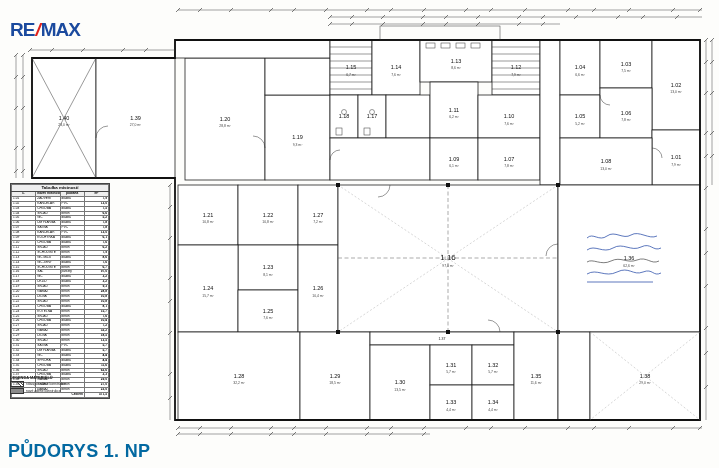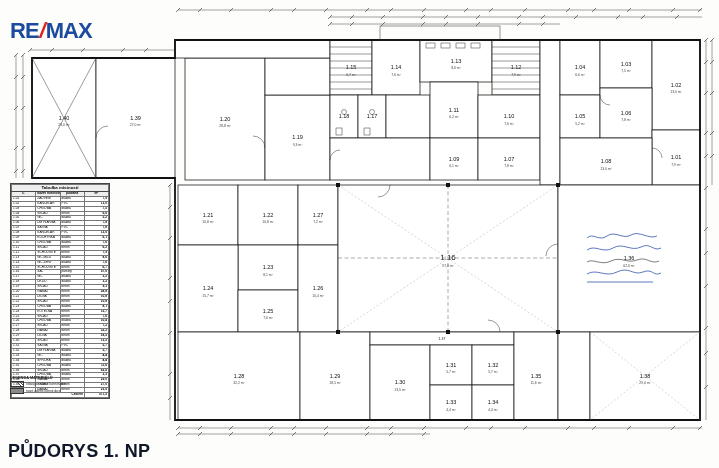--- a/index.html
+++ b/index.html
@@ -1,27 +1,27 @@
 <!DOCTYPE html>
 <html><head>
 <meta charset="utf-8">
 <style>
   html,body{margin:0;padding:0;}
   body{width:719px;height:468px;position:relative;background:#fdfdfb;overflow:hidden;
        font-family:"Liberation Sans",sans-serif;}
 
   
-  .logo{position:absolute;left:10px;top:20px;font-weight:bold;font-size:22px;
+  .logo{position:absolute;left:10px;top:20px;font-weight:bold;font-size:19px;
         letter-spacing:-1px;line-height:1;}
   .logo .blue{color:#1b4a9e;}
   .logo .red{color:#e0231c;font-style:italic;padding:0 1px;}
 
   
   .main-title{position:absolute;left:8px;top:441px;font-size:18px;font-weight:bold;
-              color:#0f172a;letter-spacing:.3px;}
+              color:#0369a1;letter-spacing:.3px;}
 
   
   .legend{position:absolute;left:10px;top:183px;width:98px;background:#fff;
           border:1px solid #444;}
   .legend table{width:100%;border-collapse:collapse;table-layout:fixed;}
   .legend .ttl{font-size:4.4px;font-weight:bold;text-align:center;padding:1px 0;
                border-bottom:.4px solid #444;}
   .legend th{font-size:3px;font-weight:bold;background:#eee;}
   .legend td,.legend th{border:.3px solid #777;font-size:3.2px;line-height:3.9px;
                padding:0 1px;white-space:nowrap;overflow:hidden;}

